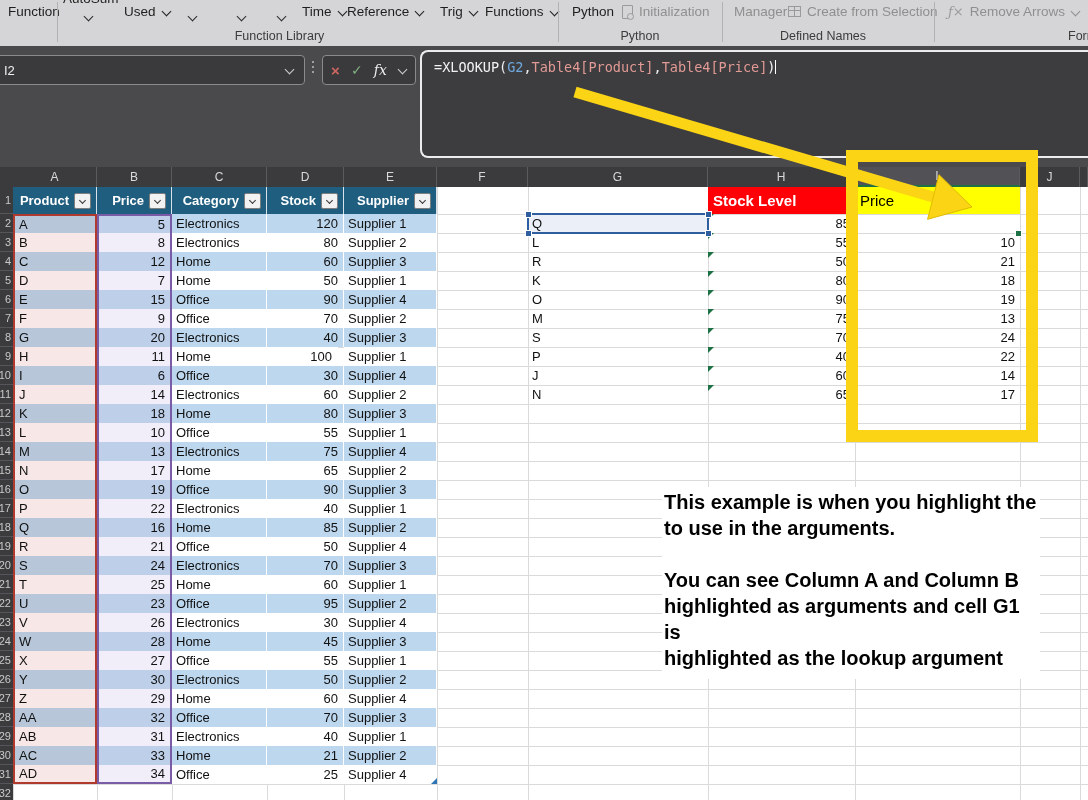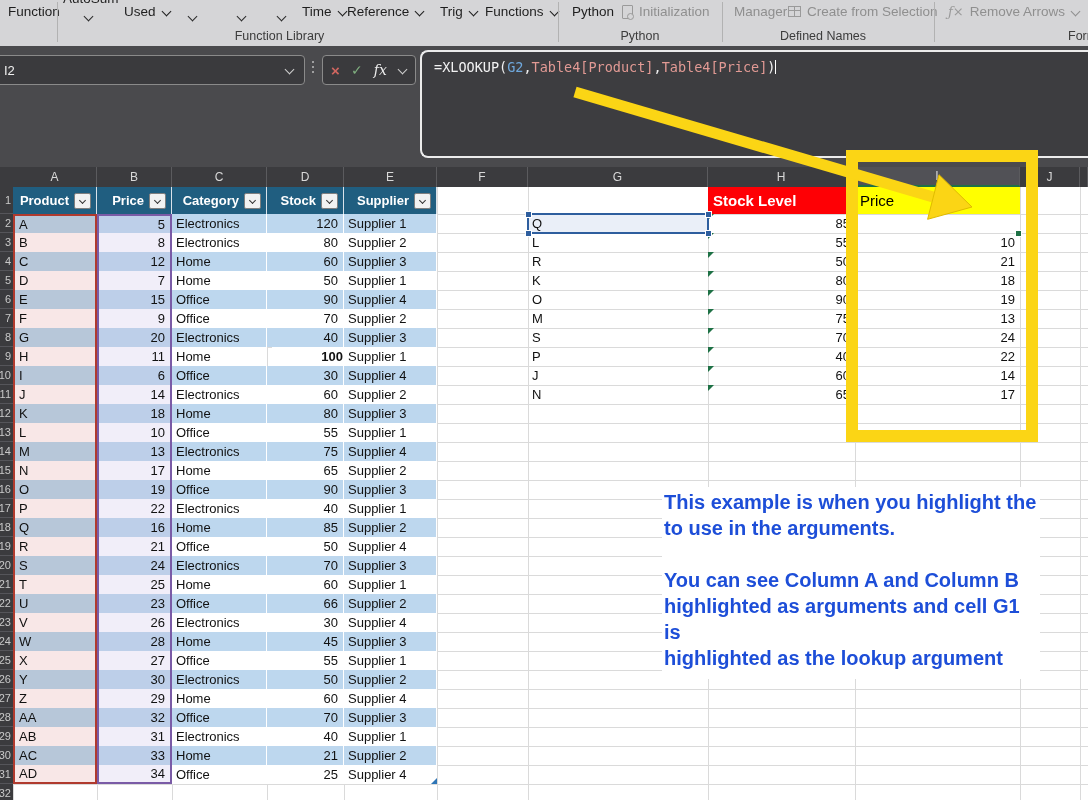--- a/index.html
+++ b/index.html
@@ -106,21 +106,21 @@
   .gtri{position:absolute;left:0;top:0;width:0;height:0;border-left:6px solid var(--edit_green);
         border-bottom:6px solid transparent;z-index:3;}
   .tresize{position:absolute;width:0;height:0;border-left:6px solid transparent;
            border-bottom:6px solid #2e75b6;z-index:4;}
 
   
   .yrect{position:absolute;left:846px;top:150px;width:192px;height:292px;
          border:12px solid var(--annotation_yellow);box-sizing:border-box;z-index:30;}
   #arrow-svg{position:absolute;left:0;top:0;width:1088px;height:800px;z-index:31;pointer-events:none;}
   .note{position:absolute;left:662px;top:487px;width:378px;height:192px;background:#fff;z-index:25;
-        font-weight:bold;font-size:20px;line-height:26px;color:#1d4ed8;padding:2px 0 0 2px;box-sizing:border-box;}
+        font-weight:bold;font-size:20px;line-height:26px;color:#000000;padding:2px 0 0 2px;box-sizing:border-box;}
   .note .gap{height:26px;}
 </style>
 </head>
 <body>
 
 <div id="app">
 
   <div class="ribbon">
     <div class="rb-cut" style="left:63px">AutoSum</div>
     <div class="ritem" style="left:8px">
@@ -326,21 +326,21 @@
       <div class="cell tcell w ar" style="left: 254px; top: 122px; width: 77px;">70</div>
       <div class="cell tcell w al" style="left: 331px; top: 122px; width: 93px;">Supplier 2</div>
       <div class="cell tcell b ca al" style="left: 0px; top: 141px; width: 84px;">G</div>
       <div class="cell tcell b cb ar" style="left: 84px; top: 141px; width: 75px;">20</div>
       <div class="cell tcell b al" style="left: 159px; top: 141px; width: 95px;">Electronics</div>
       <div class="cell tcell b ar" style="left: 254px; top: 141px; width: 77px;">40</div>
       <div class="cell tcell b al" style="left: 331px; top: 141px; width: 93px;">Supplier 3</div>
       <div class="cell tcell w ca al" style="left: 0px; top: 160px; width: 84px;">H</div>
       <div class="cell tcell w cb ar" style="left: 84px; top: 160px; width: 75px;">11</div>
       <div class="cell tcell w al" style="left: 159px; top: 160px; width: 95px;">Home</div>
-      <div class="cell tcell w ar" style="left: 259px; top: 160px; width: 77px; font-weight: bold;">100</div>
+      <div class="cell tcell w ar" style="left: 248px; top: 160px; width: 77px;">100</div>
       <div class="cell tcell w al" style="left: 331px; top: 160px; width: 93px;">Supplier 1</div>
       <div class="cell tcell b ca al" style="left: 0px; top: 179px; width: 84px;">I</div>
       <div class="cell tcell b cb ar" style="left: 84px; top: 179px; width: 75px;">6</div>
       <div class="cell tcell b al" style="left: 159px; top: 179px; width: 95px;">Office</div>
       <div class="cell tcell b ar" style="left: 254px; top: 179px; width: 77px;">30</div>
       <div class="cell tcell b al" style="left: 331px; top: 179px; width: 93px;">Supplier 4</div>
       <div class="cell tcell w ca al" style="left: 0px; top: 198px; width: 84px;">J</div>
       <div class="cell tcell w cb ar" style="left: 84px; top: 198px; width: 75px;">14</div>
       <div class="cell tcell w al" style="left: 159px; top: 198px; width: 95px;">Electronics</div>
       <div class="cell tcell w ar" style="left: 254px; top: 198px; width: 77px;">60</div>
@@ -391,21 +391,21 @@
       <div class="cell tcell b ar" style="left: 254px; top: 369px; width: 77px;">70</div>
       <div class="cell tcell b al" style="left: 331px; top: 369px; width: 93px;">Supplier 3</div>
       <div class="cell tcell w ca al" style="left: 0px; top: 388px; width: 84px;">T</div>
       <div class="cell tcell w cb ar" style="left: 84px; top: 388px; width: 75px;">25</div>
       <div class="cell tcell w al" style="left: 159px; top: 388px; width: 95px;">Home</div>
       <div class="cell tcell w ar" style="left: 254px; top: 388px; width: 77px;">60</div>
       <div class="cell tcell w al" style="left: 331px; top: 388px; width: 93px;">Supplier 1</div>
       <div class="cell tcell b ca al" style="left: 0px; top: 407px; width: 84px;">U</div>
       <div class="cell tcell b cb ar" style="left: 84px; top: 407px; width: 75px;">23</div>
       <div class="cell tcell b al" style="left: 159px; top: 407px; width: 95px;">Office</div>
-      <div class="cell tcell b ar" style="left: 254px; top: 407px; width: 77px;">66</div>
+      <div class="cell tcell b ar" style="left: 254px; top: 407px; width: 77px;">95</div>
       <div class="cell tcell b al" style="left: 331px; top: 407px; width: 93px;">Supplier 2</div>
       <div class="cell tcell w ca al" style="left: 0px; top: 426px; width: 84px;">V</div>
       <div class="cell tcell w cb ar" style="left: 84px; top: 426px; width: 75px;">26</div>
       <div class="cell tcell w al" style="left: 159px; top: 426px; width: 95px;">Electronics</div>
       <div class="cell tcell w ar" style="left: 254px; top: 426px; width: 77px;">30</div>
       <div class="cell tcell w al" style="left: 331px; top: 426px; width: 93px;">Supplier 4</div>
       <div class="cell tcell b ca al" style="left: 0px; top: 445px; width: 84px;">W</div>
       <div class="cell tcell b cb ar" style="left: 84px; top: 445px; width: 75px;">28</div>
       <div class="cell tcell b al" style="left: 159px; top: 445px; width: 95px;">Home</div>
       <div class="cell tcell b ar" style="left: 254px; top: 445px; width: 77px;">45</div>

